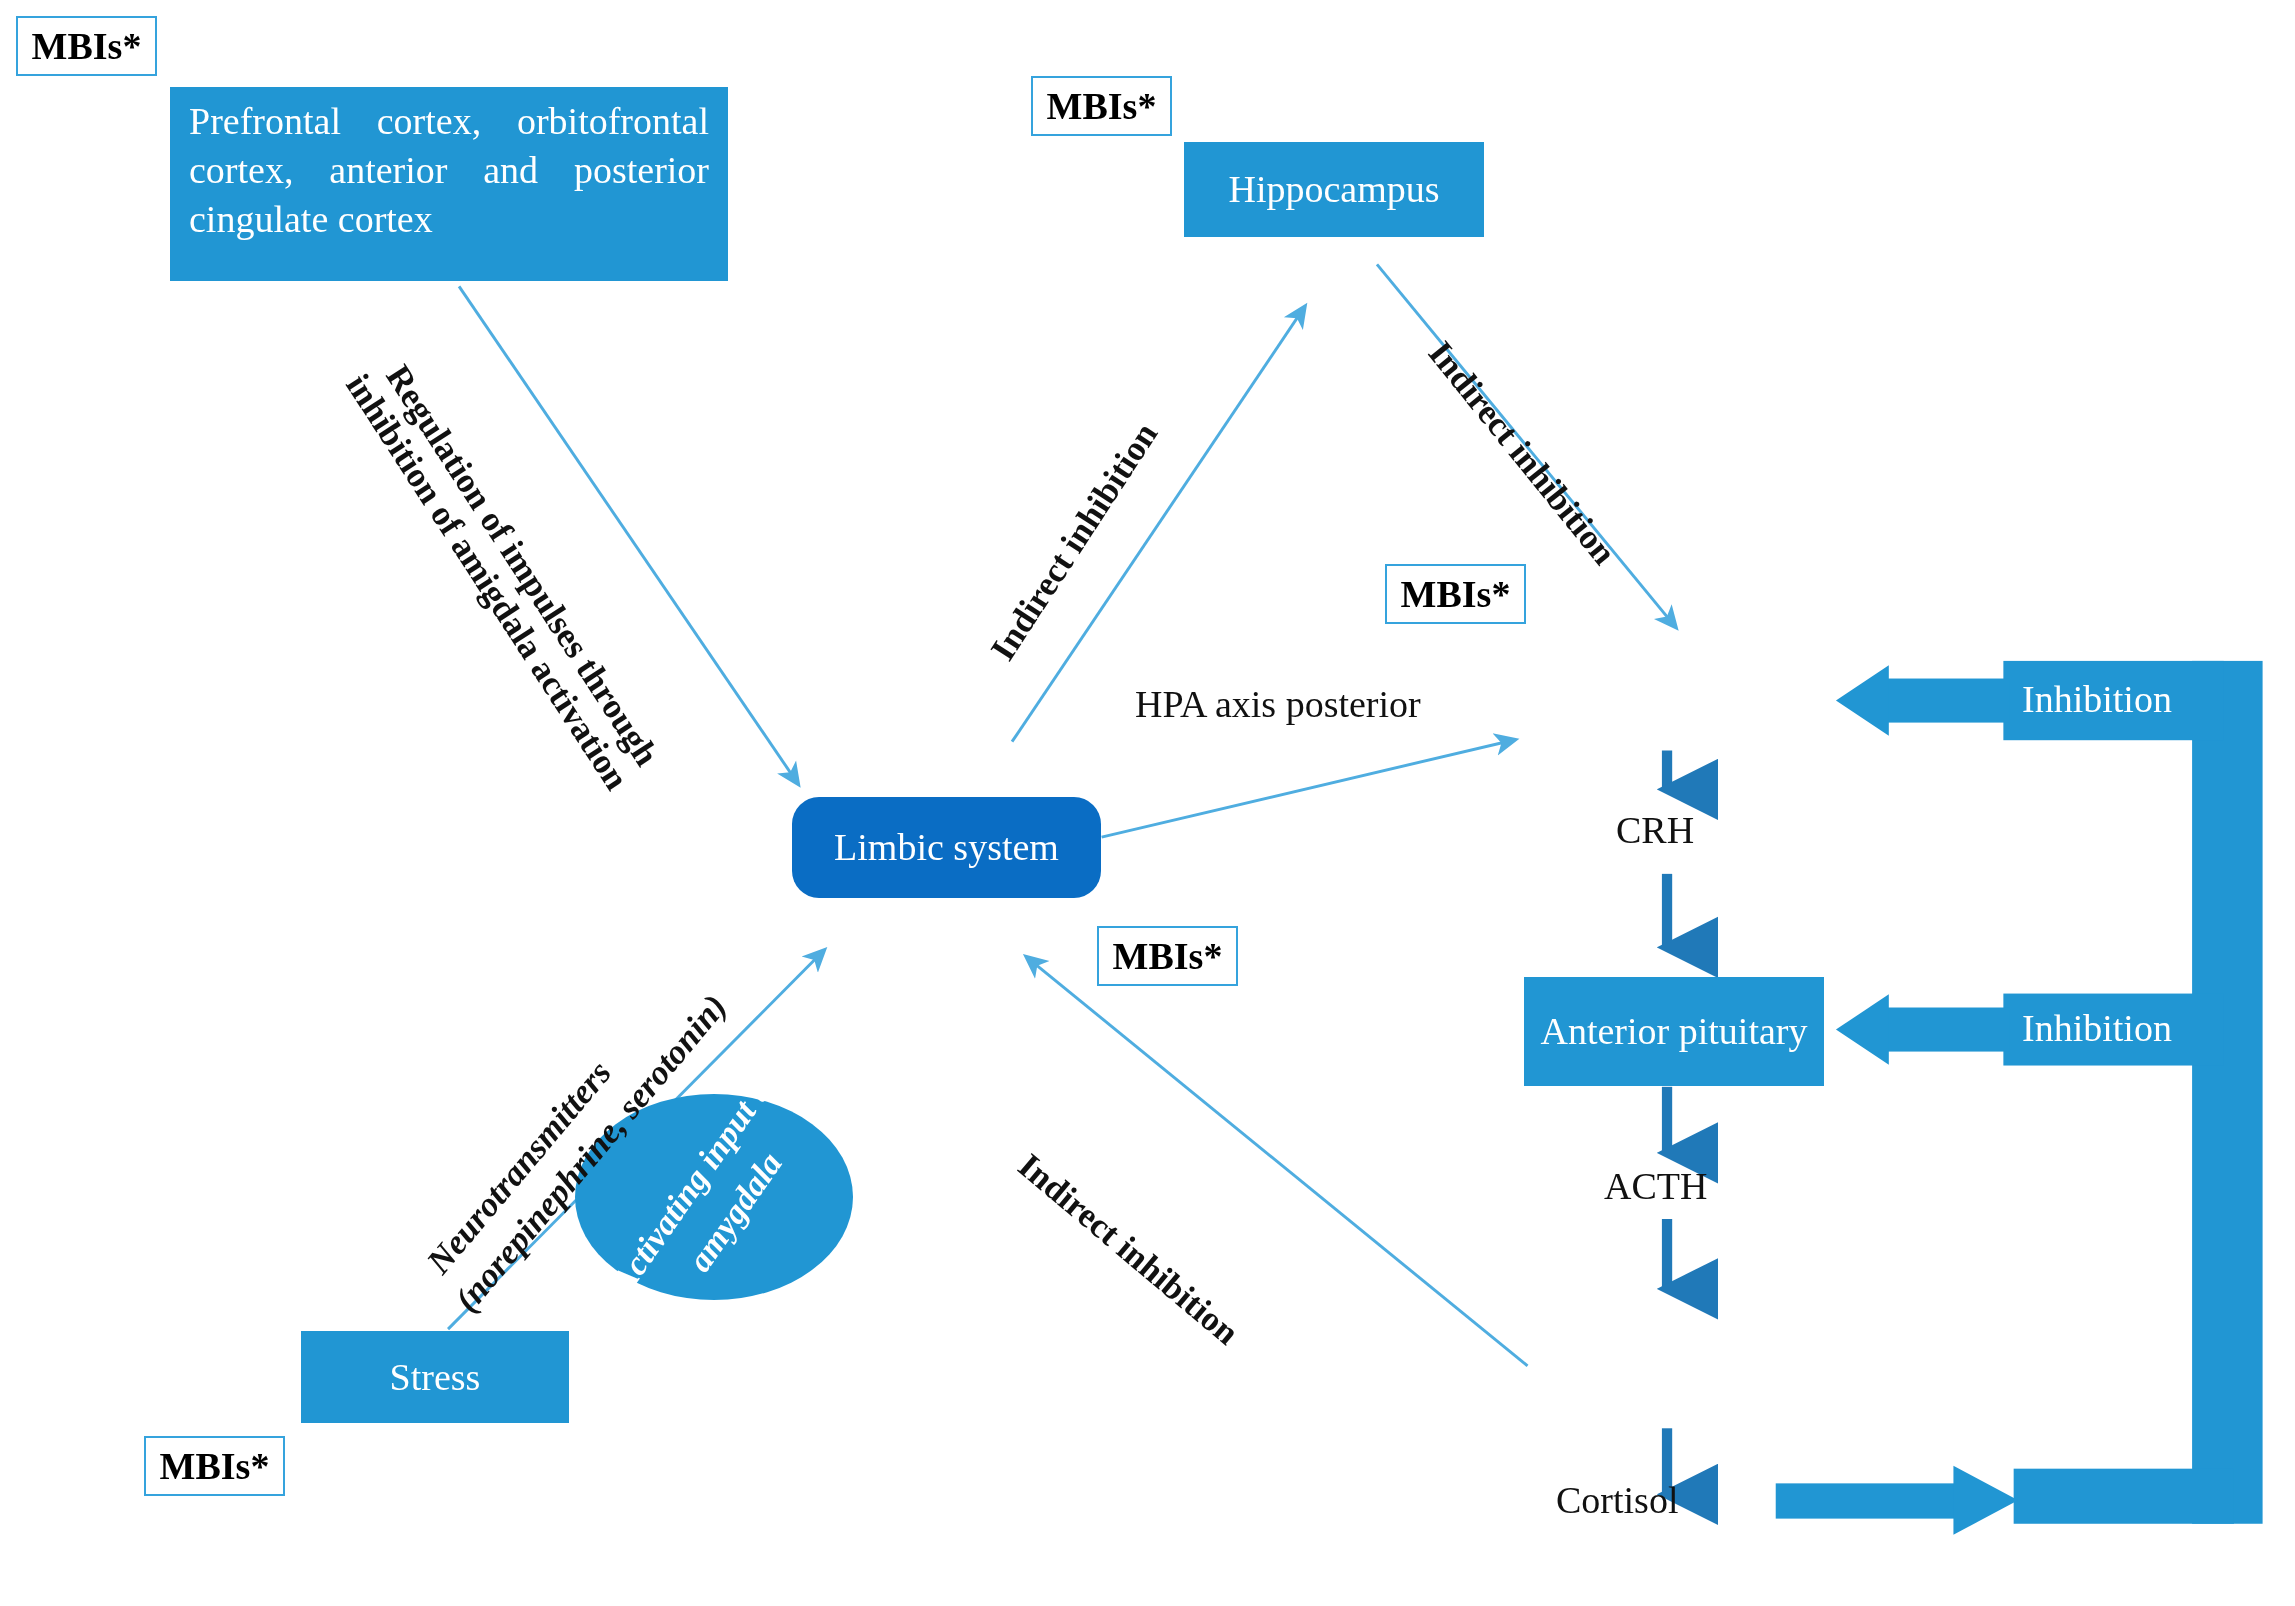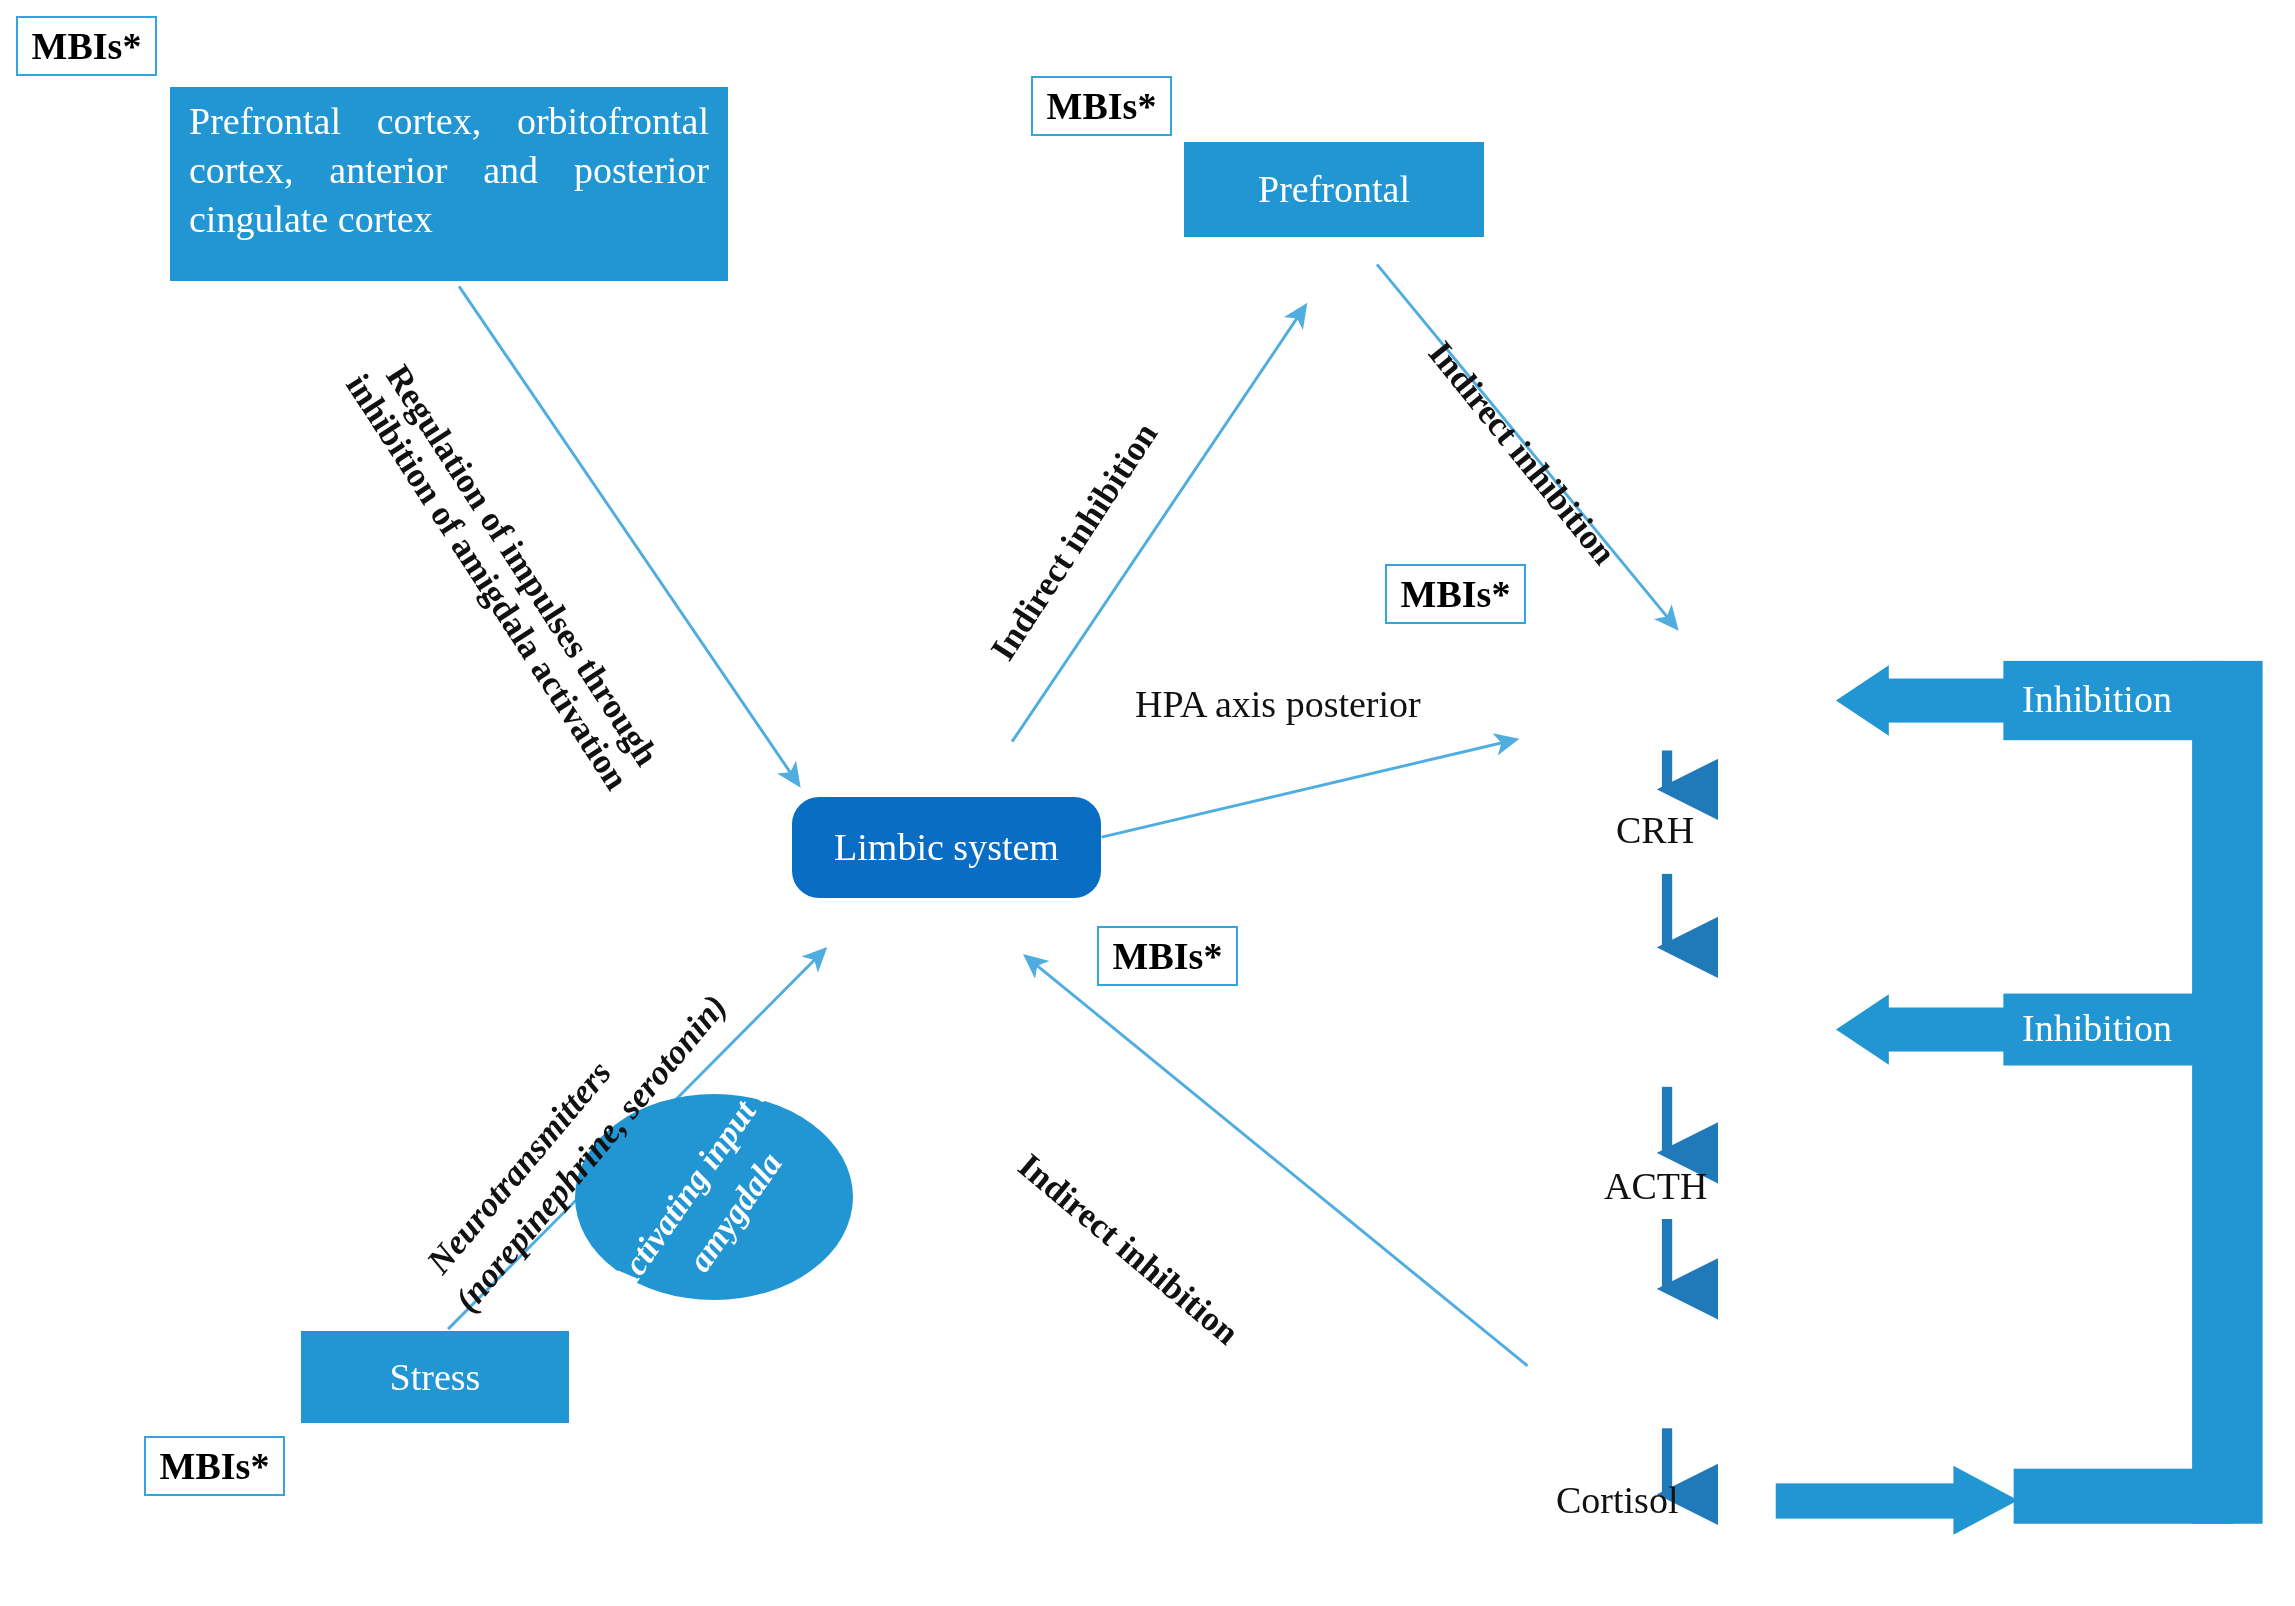--- a/index.html
+++ b/index.html
@@ -145,25 +145,26 @@
 
     <rect x="2728" y="1353" width="300" height="98" fill="#2196D3"></rect>
     <g>
       <rect x="2566" y="1372" width="170" height="60" fill="#2196D3"></rect>
       <path d="M2500,1402 L2572,1354 L2572,1450 Z" fill="#2196D3"></path>
     </g>
   </svg>
 
   <div class="node light justify" style="left:170px; top:87px; width:558px; height:194px; font-size:38px;">Prefrontal cortex, orbitofrontal cortex, anterior and posterior cingulate cortex</div>
 
-  <div class="node light" style="left:1184px; top:142px; width:300px; height:95px; font-size:38px;">Prefrontal</div>
+  <div class="node light" style="left:1184px; top:142px; width:300px; height:95px; font-size:38px;">Hippocampus</div>
 
 
   <div class="node dark" style="left:792px; top:797px; width:309px; height:101px; font-size:38px;">Limbic system</div>
 
+  <div class="node light" style="left:1524px; top:977px; width:300px; height:109px; font-size:38px;">Anterior pituitary</div>
 
 
   <div class="node light" style="left:301px; top:1331px; width:268px; height:92px; font-size:38px;">Stress</div>
 
   <div class="ellipse" style="left:575px; top:1094px; width:278px; height:206px; font-size:34px;">
     <span class="ell-txt">Activating input to amygdala</span>
   </div>
 
   <div class="mbi" style="left:16px; top:16px; width:141px; height:60px; font-size:38px;">MBIs*</div>
 

